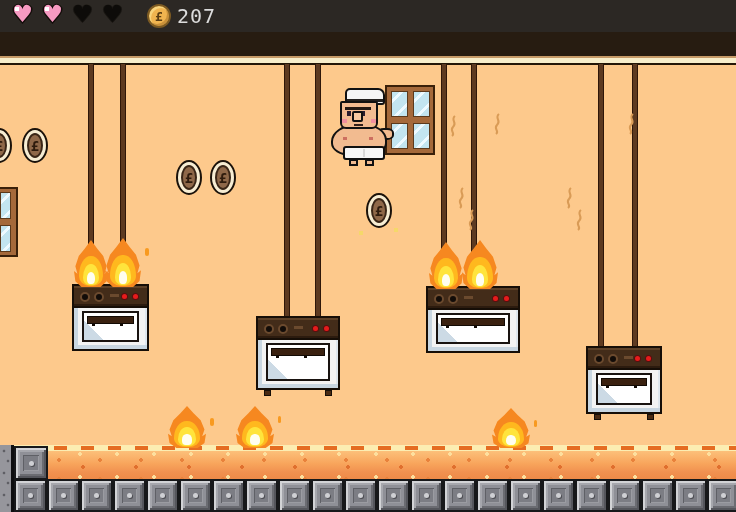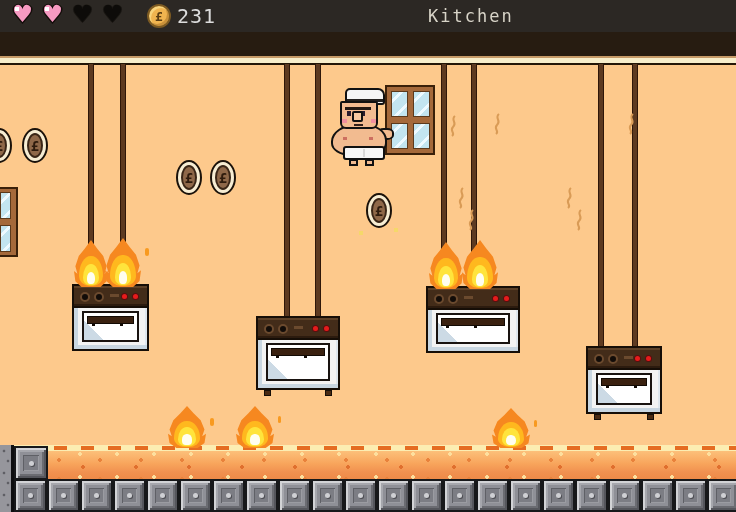--- a/index.html
+++ b/index.html
@@ -373,18 +373,17 @@
     <div class="hearts" id="hearts">
         <span class="heart filled">♥</span>
         <span class="heart filled">♥</span>
         <span class="heart empty">♥</span>
         <span class="heart empty">♥</span>
       </div>
     <div class="coin-counter">
       <span class="hud-coin">
           <span class="hud-coin-glyph">£</span>
         </span>
-      <span class="coin-value">231</span>
-    </div>
-    <div class="level-title">Kitchen</div>
+      <span class="coin-value">207</span>
+    </div>
   </div>
 
 </div>
 
 </body></html>

